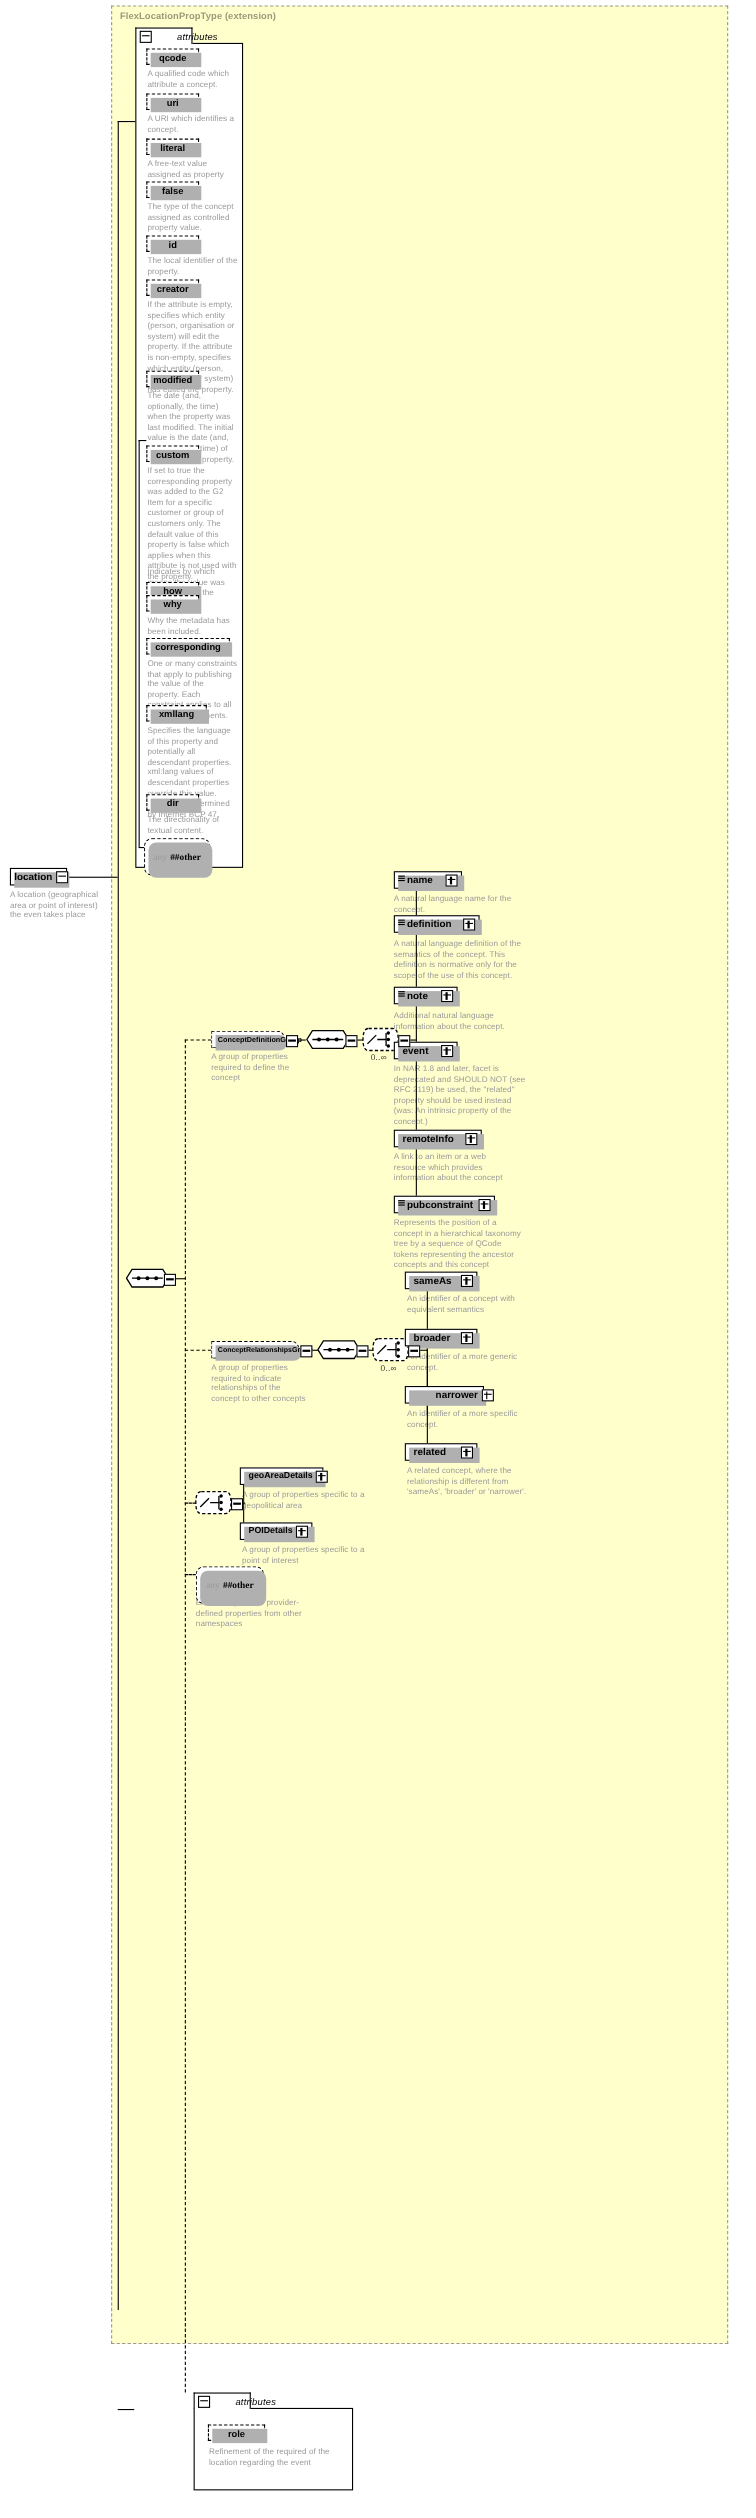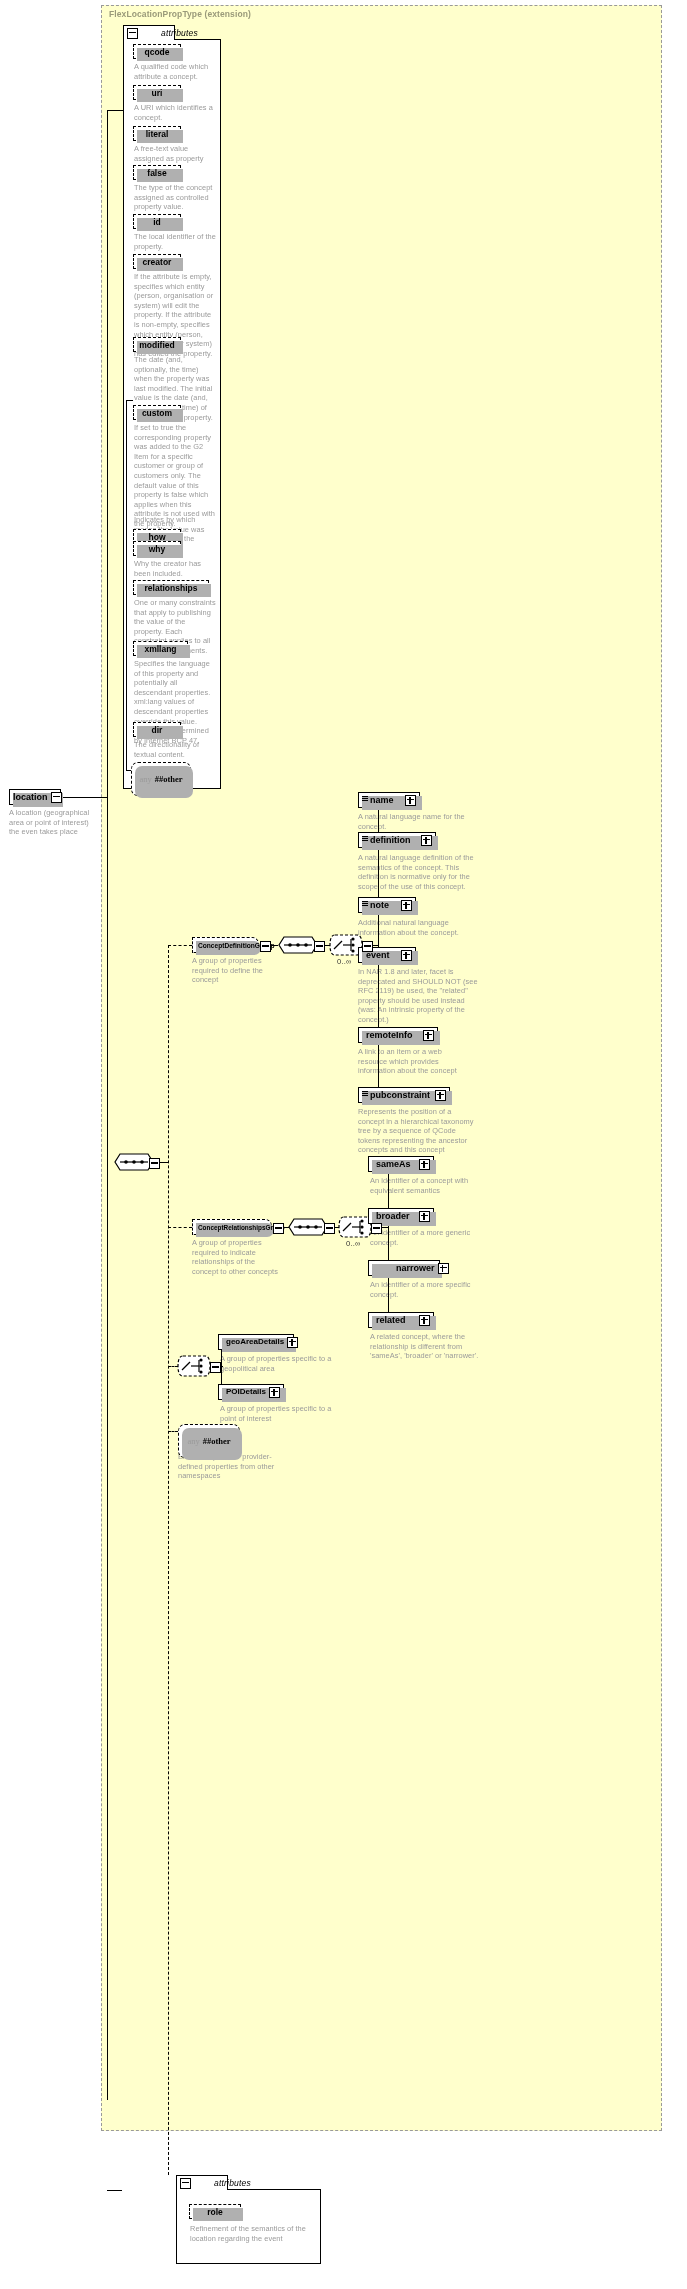--- a/index.html
+++ b/index.html
@@ -329,24 +329,24 @@
 <div class="doc" style="left:134px; top:423px; width:82px;">If set to true the corresponding property was added to the G2 Item for a specific customer or group of customers only. The default value of this property is false which applies when this attribute is not used with the property.</div>
 
 <div class="attr-chip" style="left:133px; top:497px; width:48px;margin-top:32px;">
   <span>how</span>
 </div>
 <div class="doc" style="left:134px; top:515px; width:82px;">Indicates by which means the value was extracted from the content.</div>
 
 <div class="attr-chip" style="left:133px; top:541px; width:48px;">
   <span>why</span>
 </div>
-<div class="doc" style="left:134px; top:559px; width:82px;">Why the creator has been included.</div>
+<div class="doc" style="left:134px; top:559px; width:82px;">Why the metadata has been included.</div>
 
 <div class="attr-chip" style="left:133px; top:580px; width:76px;">
-  <span>relationships</span>
+  <span>corresponding</span>
 </div>
 <div class="doc" style="left:134px; top:598px; width:82px;">One or many constraints that apply to publishing the value of the property. Each constraint applies to all descendant elements.</div>
 
 <div class="attr-chip" style="left:133px; top:641px; width:55px;">
   <span>xmllang</span>
 </div>
 <div class="doc" style="left:134px; top:659px; width:82px;">Specifies the language of this property and potentially all descendant properties. xml:lang values of descendant properties override this value. Values are determined by Internet BCP 47.</div>
 
 <div class="attr-chip" style="left:133px; top:722px; width:48px;">
   <span>dir</span>
@@ -598,13 +598,13 @@
 
 <div class="attrs-tab" style="left:176px; top:2175px; width:52px;">
   <span class="minus-sq"></span>
   <span class="lbl">attributes</span>
 </div>
 <div class="attrs-box" style="left:176px; top:2189px; width:145px; height:75px;"></div>
 
 <div class="attr-chip" style="left:189px; top:2204px; width:52px;">
   <span>role</span>
 </div>
-<div class="doc" style="left:190px; top:2224px; width:120px;">Refinement of the semantics of the location regarding the event</div>
+<div class="doc" style="left:190px; top:2224px; width:120px;">Refinement of the required of the location regarding the event</div>
 
 </body></html>

